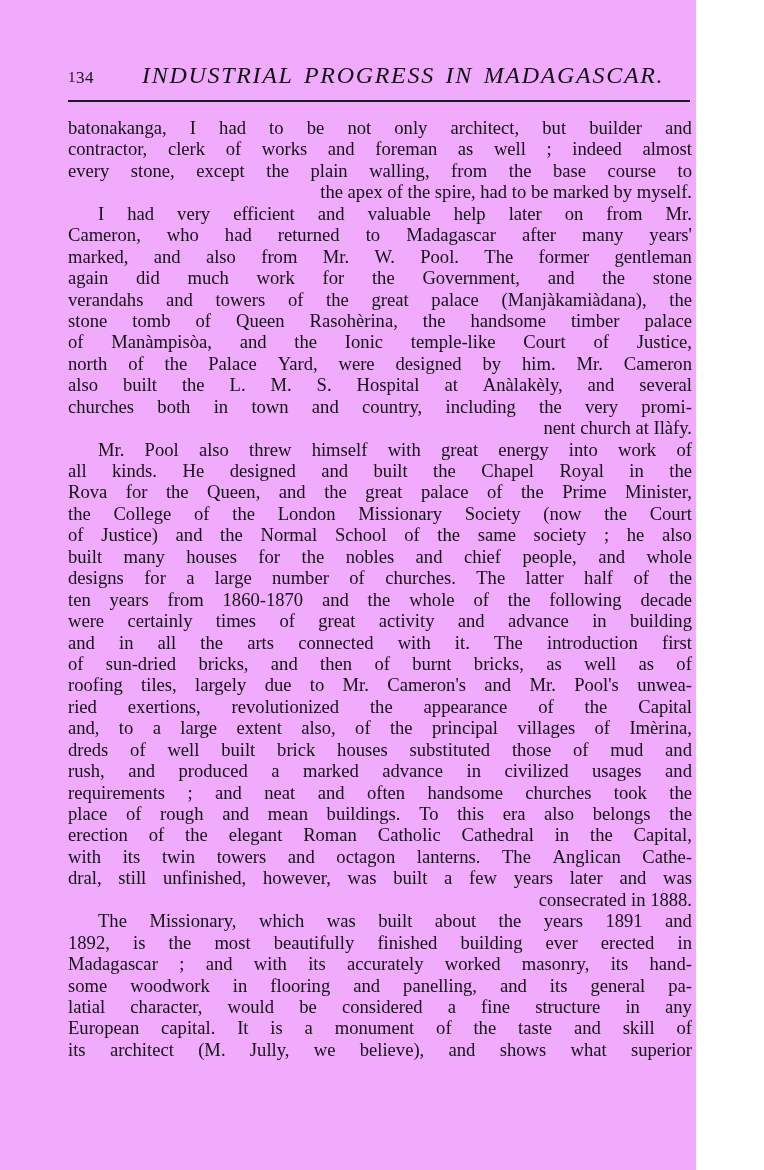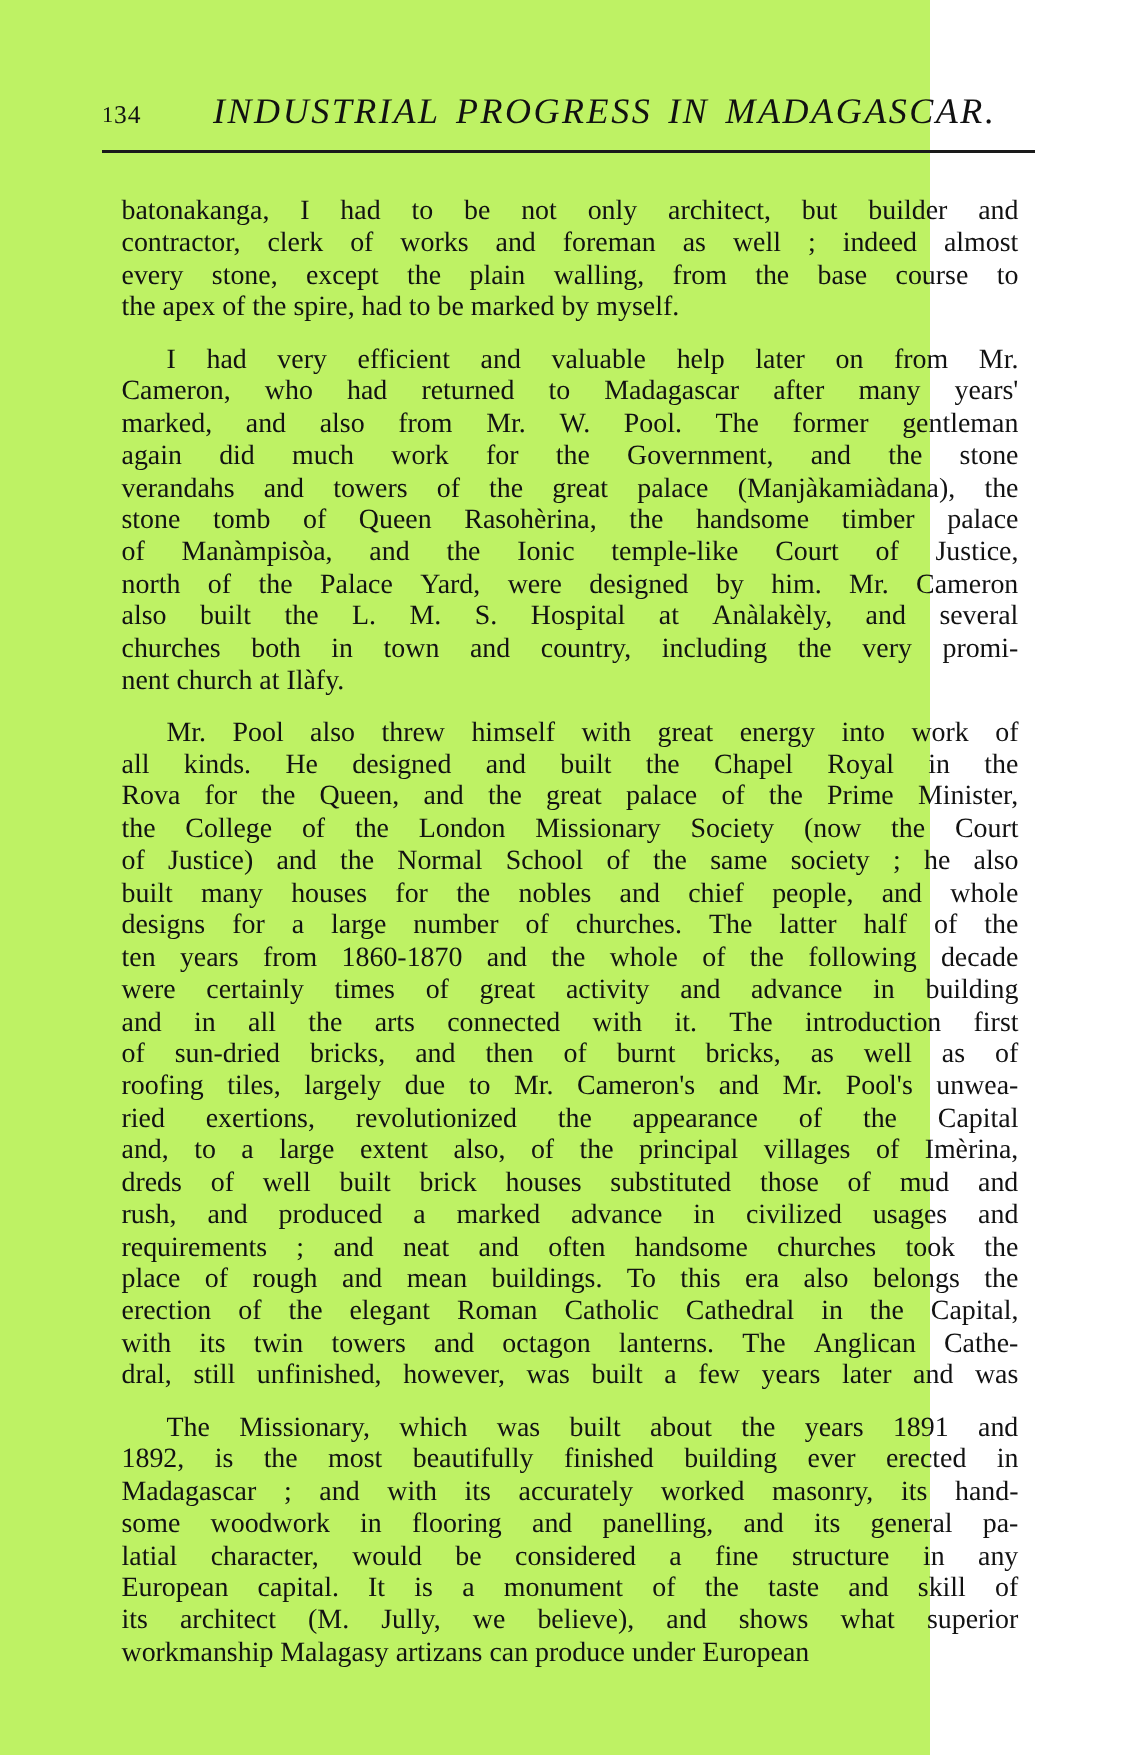--- a/index.html
+++ b/index.html
@@ -11,23 +11,23 @@
     width: 764px;
     height: 1170px;
     background: #ffffff;
     font-family: "Liberation Serif", "DejaVu Serif", serif;
     color: #111111;
     overflow: hidden;
   }
 
   .page {
     position: relative;
-    width: 620px;
+    width: 696px;
     height: 1170px;
-    background: #bef264;
+    background: #f0abfc;
     box-sizing: border-box;
   }
 
   
   .running-head {
     position: absolute;
     left: 68px;
     top: 62px;
     width: 622px;
     height: 30px;
@@ -66,22 +66,23 @@
 
   
   .textblock {
     position: absolute;
     left: 68px;
     top: 117px;
     width: 624px;
   }
 
   .para {
-    margin: 13px;
+    margin: 0;
     padding: 0;
+    text-align: right;
   }
 
   
   .ln {
     display: block;
     font-size: 18.6px;
     line-height: 21.45px;
     height: 21.45px;
     white-space: nowrap;
     color: #121212;
@@ -553,20 +554,21 @@
           <span class="w">however,</span>
           <span class="w">was</span>
           <span class="w">built</span>
           <span class="w">a</span>
           <span class="w">few</span>
           <span class="w">years</span>
           <span class="w">later</span>
           <span class="w">and</span>
           <span class="w">was</span>
         </span>
+        <span class="ln last">consecrated in 1888.</span>
       </p>
       <p class="para">
         <span class="ln just indent">
           <span class="w">The</span>
           <span class="w">Missionary,</span>
           <span class="w">which</span>
           <span class="w">was</span>
           <span class="w">built</span>
           <span class="w">about</span>
           <span class="w">the</span>
@@ -641,17 +643,16 @@
           <span class="w">architect</span>
           <span class="w">(M.</span>
           <span class="w">Jully,</span>
           <span class="w">we</span>
           <span class="w">believe),</span>
           <span class="w">and</span>
           <span class="w">shows</span>
           <span class="w">what</span>
           <span class="w">superior</span>
         </span>
-        <span class="ln last">workmanship Malagasy artizans can produce under European</span>
       </p>
     </div>
 
 </div>
 
 </body></html>

